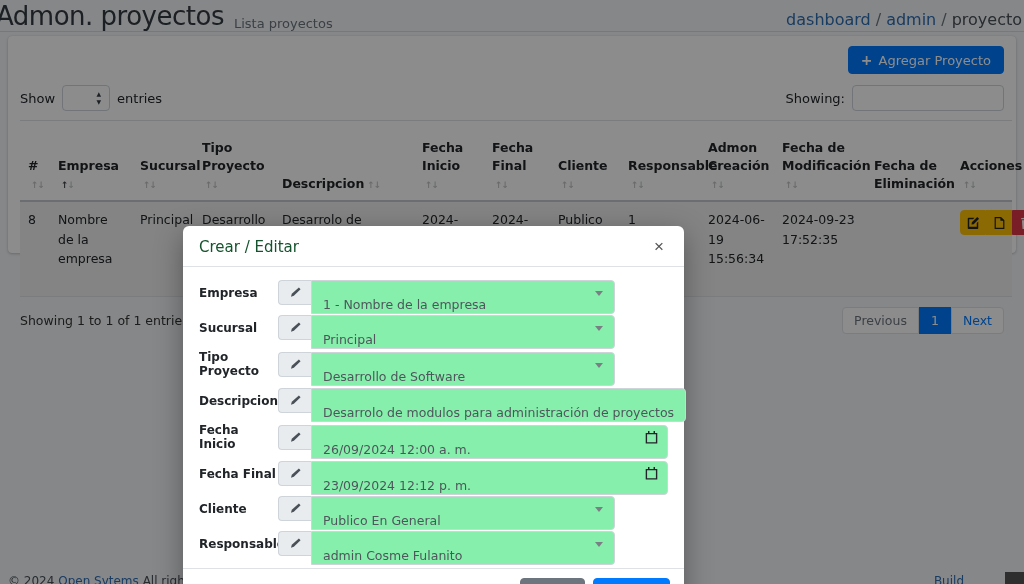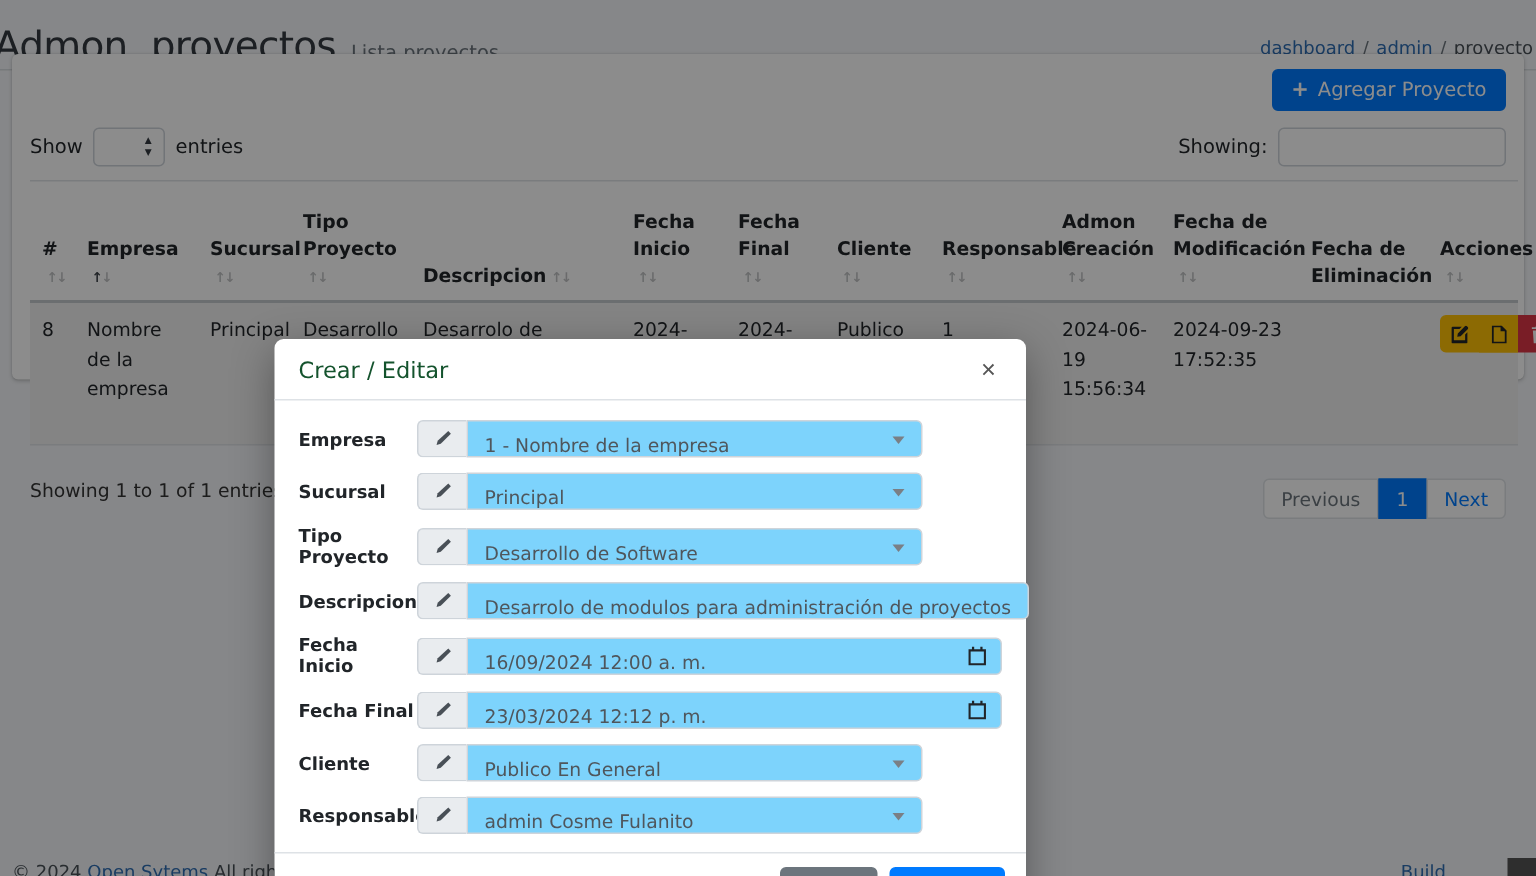--- a/index.html
+++ b/index.html
@@ -5,24 +5,24 @@
   * { margin:0; padding:0; box-sizing:border-box; }
   html,body { width:1024px; height:584px; overflow:hidden; }
   body {
     font-family:"DejaVu Sans","Liberation Sans",sans-serif;
     background:#f4f6f9; color:#212529; font-size:13px; position:relative;
   }
   a { text-decoration:none; }
 
   
   .page-header { position:absolute; top:0; left:0; width:1024px; height:32px;
-    border-bottom:1px solid #d8dce0; display:flex; align-items:center;margin-top:15px; }
+    border-bottom:1px solid #d8dce0; display:flex; align-items:flex-end; }
   .page-title { font-size:26px; font-weight:400; color:#343a40; margin-left:-4px; line-height:30px; letter-spacing:-.5px; }
   .page-subtitle { font-size:13px; color:#6c757d; margin-left:10px; margin-top:10px; }
-  .breadcrumb { position:absolute; right:2px; top:10px; font-size:12px; color:#495057; white-space:nowrap; }
+  .breadcrumb { position:absolute; right:2px; top:10px; font-size:16px; color:#495057; white-space:nowrap; }
   .breadcrumb a { color:#2f6db3; }
   .breadcrumb .sep { color:#6c757d; margin:0 5px; }
 
   
   .card { position:absolute; left:8px; top:36px; width:1008px; height:217px;
     background:#fff; border-radius:4px; box-shadow:0 0 1px rgba(0,0,0,.12),0 1px 3px rgba(0,0,0,.2);
     padding:10px 12px; }
   .card-top { display:flex; justify-content:flex-end; }
   .btn { border:1px solid transparent; border-radius:4px; font-size:13px; cursor:pointer;
     font-family:inherit; display:inline-flex; align-items:center; justify-content:center; }
@@ -51,21 +51,21 @@
 
   .actions-group { display:inline-flex; }
   .btn-icon { width:26px; height:25px; padding:0; border-radius:0; }
   .btn-warning { background:#ffc107; border-color:#ffc107; }
   .btn-danger { background:#dc3545; border-color:#dc3545; }
   .btn-icon:first-child { border-radius:4px 0 0 4px; }
   .btn-icon:last-child { border-radius:0 4px 4px 0; }
 
   .table-footer { display:flex; justify-content:space-between; align-items:center; margin-top:10px; }
   .info-text { font-size:12.5px; color:#333; }
-  .pagination { display:inline-flex;margin-top:12px; }
+  .pagination { display:inline-flex; }
   .page-btn { border:1px solid #dee2e6; background:#fff; color:#007bff; padding:5px 11px; font-size:12.5px;
     cursor:pointer; font-family:inherit; }
   .page-btn.disabled { color:#6c757d; }
   .page-btn.active { background:#007bff; border-color:#007bff; color:#fff; }
   .page-btn:first-child { border-radius:4px 0 0 4px; }
   .page-btn:last-child { border-radius:0 4px 4px 0; }
 
   
   .main-footer { position:absolute; top:574px; left:8px; width:1008px; display:flex;
     justify-content:space-between; font-size:12px; color:#495057; }
@@ -81,22 +81,22 @@
   .modal-title { font-size:15px; font-weight:400; color:#14532d; }
   .modal-close { background:none; border:none; font-size:17px; color:#555; cursor:pointer; line-height:1; padding:2px 4px; }
   .modal-body { padding:13px 16px 12px 16px; }
   .field-row { display:grid; grid-template-columns:79px 1fr; align-items:center; margin-bottom:10px; }
   .field-row:last-child { margin-bottom:0; }
   .field-label { font-size:12px; font-weight:700; color:#212529; }
   .input-group { display:flex; height:25px; }
   .field-row.is-select .input-group { margin-right:53px; }
   .ig-prepend { width:33px; background:#e9ecef; border:1px solid #ced4da; border-right:none;
     border-radius:4px 0 0 4px; display:flex; align-items:center; justify-content:center; }
-  .ig-control { flex:1; border:1px solid #ced4da; border-radius:0 4px 4px 0; background:#7dd3fc;
-    display:flex; align-items:flex-end; padding:0 11px; font-size:12.5px; color:#4f565c; position:relative;
+  .ig-control { flex:1; border:1px solid #ced4da; border-radius:0 4px 4px 0; background:#86efac;
+    display:flex; align-items:flex-start; padding:16px 11px; font-size:12.5px; color:#4f565c; position:relative;
     cursor:pointer; white-space:nowrap; overflow:hidden; }
   .caret-down { position:absolute; right:11px; top:10px; width:0; height:0;
     border-left:4px solid transparent; border-right:4px solid transparent; border-top:5px solid #7a7f85; }
   .cal-icon { position:absolute; right:9px; top:5px; }
   .modal-footer { border-top:1px solid #dee2e6; padding:9px 14px; display:flex; justify-content:flex-end; gap:8px; }
   .btn-secondary { background:#6c757d; border-color:#6c757d; color:#fff; padding:5px 11px; height:28px; }
   .btn-save { background:#007bff; border-color:#007bff; color:#fff; padding:5px 11px; height:28px; }
 </style>
 </head>
 <body>
@@ -296,39 +296,39 @@
 
     <div class="field-row">
       <span class="field-label">Fecha Inicio</span>
       <span class="input-group">
         <span class="ig-prepend">
             <svg width="11" height="11" viewBox="0 0 16 16">
               <path fill="#495057" d="M12.9.6l2.5 2.5-9.8 9.8L1.5 14l1.1-4.1L12.9.6z"></path>
             </svg>
           </span>
         <span class="ig-control">
-            <span>16/09/2024 12:00 a. m.</span>
+            <span>26/09/2024 12:00 a. m.</span>
           <svg class="cal-icon" width="13" height="13" viewBox="0 0 14 14">
               <path fill="none" stroke="#212529" stroke-width="1.5" d="M1.5 2.8h11v10h-11z"></path>
               <path stroke="#212529" stroke-width="1.6" d="M4 0v3M10 0v3"></path>
             </svg>
         </span>
       </span>
     </div>
 
     <div class="field-row">
       <span class="field-label">Fecha Final</span>
       <span class="input-group">
         <span class="ig-prepend">
             <svg width="11" height="11" viewBox="0 0 16 16">
               <path fill="#495057" d="M12.9.6l2.5 2.5-9.8 9.8L1.5 14l1.1-4.1L12.9.6z"></path>
             </svg>
           </span>
         <span class="ig-control">
-            <span>23/03/2024 12:12 p. m.</span>
+            <span>23/09/2024 12:12 p. m.</span>
           <svg class="cal-icon" width="13" height="13" viewBox="0 0 14 14">
               <path fill="none" stroke="#212529" stroke-width="1.5" d="M1.5 2.8h11v10h-11z"></path>
               <path stroke="#212529" stroke-width="1.6" d="M4 0v3M10 0v3"></path>
             </svg>
         </span>
       </span>
     </div>
 
     <div class="field-row is-select">
       <span class="field-label">Cliente</span>

